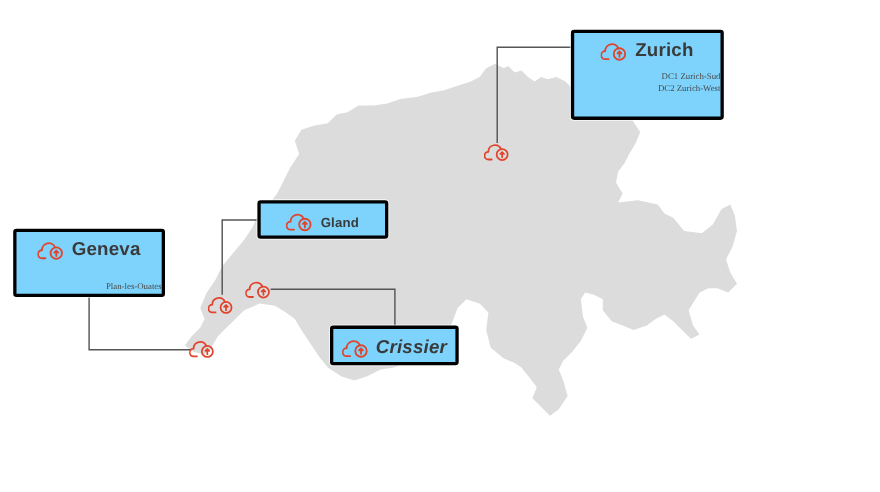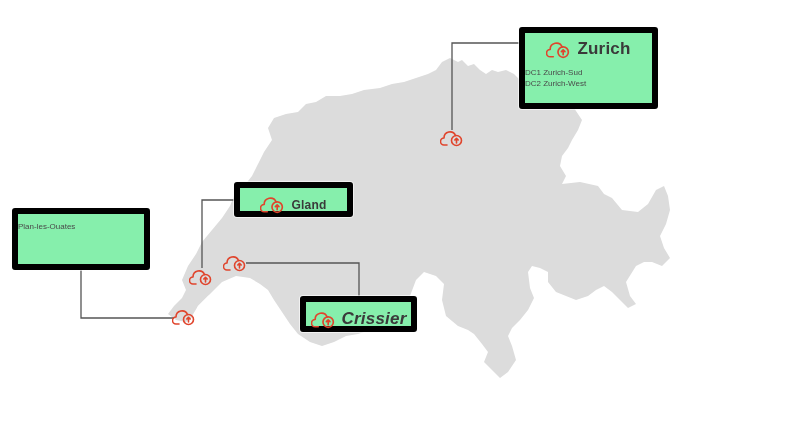--- a/index.html
+++ b/index.html
@@ -1,30 +1,30 @@
 <!DOCTYPE html>
 <html><head>
   <meta charset="utf-8">
   <style>
     html, body { margin: 0; padding: 0; background: #ffffff; }
     body { width: 800px; height: 447px; position: relative; overflow: hidden;
            font-family: "Liberation Sans", "DejaVu Sans", sans-serif; }
     #map { position: absolute; left: 0; top: 0; width: 800px; height: 447px; }
     .card {
       position: absolute;
-      background: #86efac;
-      border: 6px solid #000000;
+      background: #7dd3fc;
+      border: 3px solid #000000;
       border-radius: 3px;
       box-shadow: 0 0 0 1px rgba(255,255,255,0.6);
       box-sizing: border-box;
       color: #333;
     }
     .card-head { display: flex; align-items: center; justify-content: center; }
     .card-title { font-weight: bold; color: #3a3a3a; letter-spacing: 0.2px; }
-    .card-sub { text-align: left; color: #4a4a4a; font-size: 8px; line-height: 11px; }
+    .card-sub { text-align: right; color: #4a4a4a; font-size: 8px; line-height: 11px; font-family: Liberation Serif, serif; }
     .cloud { display: inline-block; }
     .pin { position: absolute; }
   </style>
 </head>
 <body>
 
 <svg id="map" viewBox="0 0 800 447" xmlns="http://www.w3.org/2000/svg">
 
   <path fill="#dcdcdc" d="
     M 442 62 L 450 58 L 458 62 L 462 60 L 468 66 L 474 64 L 480 70 L 486 74 L 492 70 L 498 72
@@ -109,21 +109,31 @@
         <path d="M7 16 H4 A3.5 3.5 0 0 1 4 9 A6 6 0 0 1 15.5 6.5"></path>
         <circle cx="16.5" cy="11.5" r="5"></circle>
         <path d="M16.5 14 V9.5 M14.8 11 L16.5 9.3 L18.2 11"></path>
       </g>
     </svg>
     <span class="card-title" style="font-size:12px;margin-left:5px;">Gland</span>
   </div>
 </div>
 
 <div class="card" style="left:12px;top:208px;width:138px;height:62px;">
-  <div class="card-sub" style="margin-top:7px;">
+  <div class="card-head" style="margin-top:6px;">
+    <svg class="cloud" width="26" height="19" viewBox="0 0 25 18">
+      <g fill="none" stroke="#e0442c" stroke-width="1.6" stroke-linecap="round" stroke-linejoin="round">
+        <path d="M7 16 H4 A3.5 3.5 0 0 1 4 9 A6 6 0 0 1 15.5 6.5"></path>
+        <circle cx="16.5" cy="11.5" r="5"></circle>
+        <path d="M16.5 14 V9.5 M14.8 11 L16.5 9.3 L18.2 11"></path>
+      </g>
+    </svg>
+    <span class="card-title" style="font-size:17px;margin-left:5px;">Geneva</span>
+  </div>
+  <div class="card-sub" style="margin-top:18px;">
     <div>Plan-les-Ouates</div>
   </div>
 </div>
 
 <div class="card" style="left:300px;top:296px;width:117px;height:36px;">
   <div class="card-head" style="height:34px;font-style:italic;">
     <svg class="cloud" width="26" height="19" viewBox="0 0 25 18">
       <g fill="none" stroke="#e0442c" stroke-width="1.6" stroke-linecap="round" stroke-linejoin="round">
         <path d="M7 16 H4 A3.5 3.5 0 0 1 4 9 A6 6 0 0 1 15.5 6.5"></path>
         <circle cx="16.5" cy="11.5" r="5"></circle>

